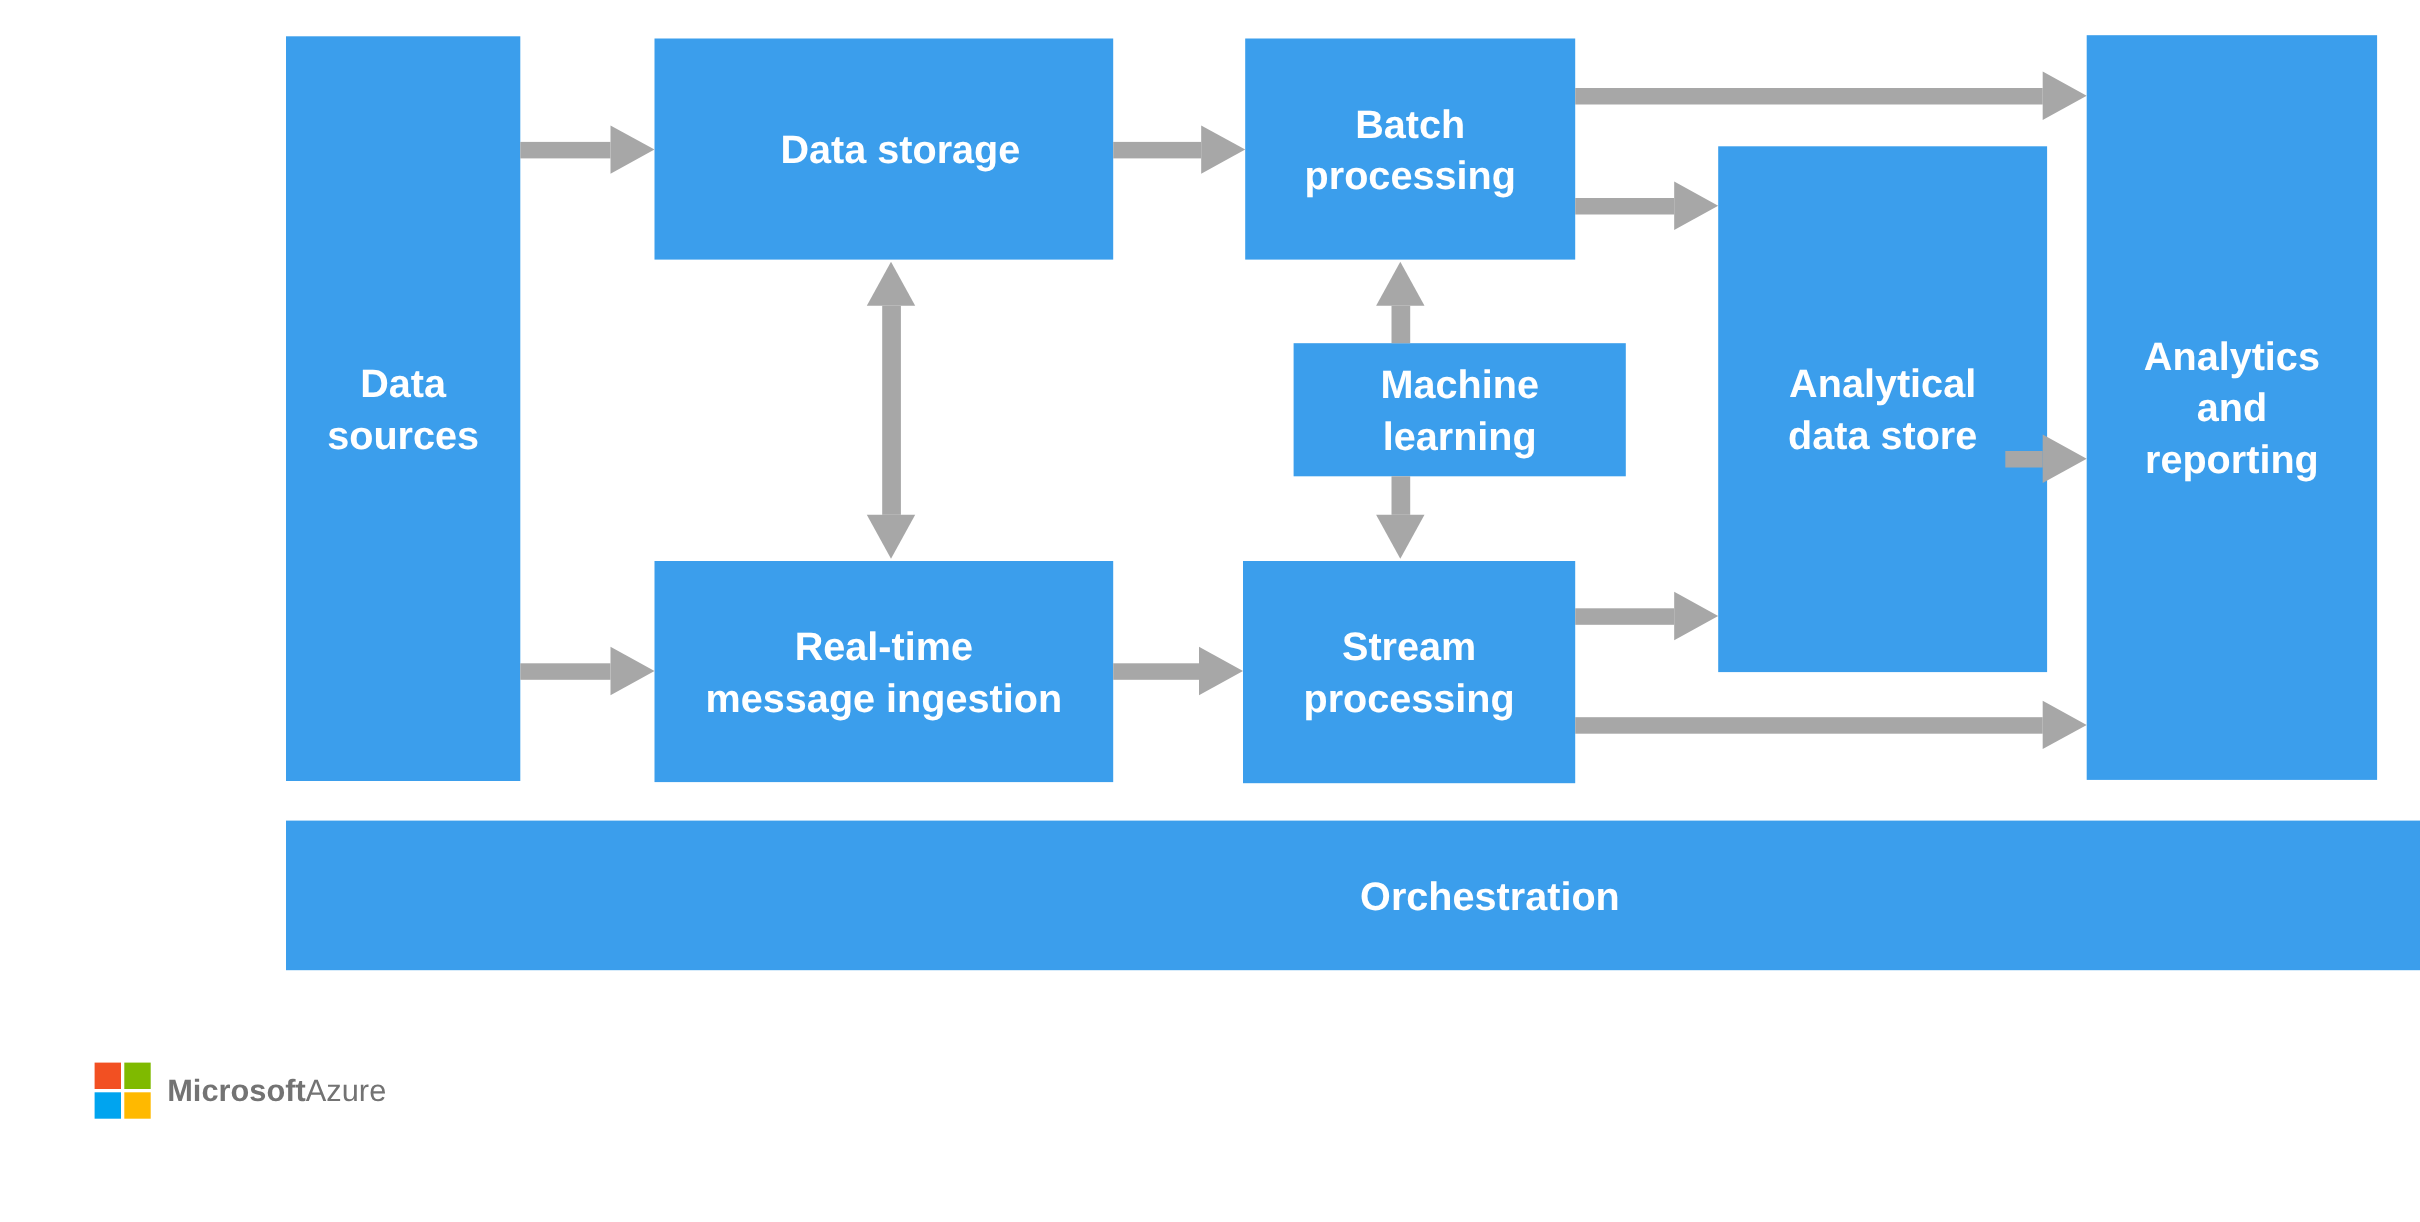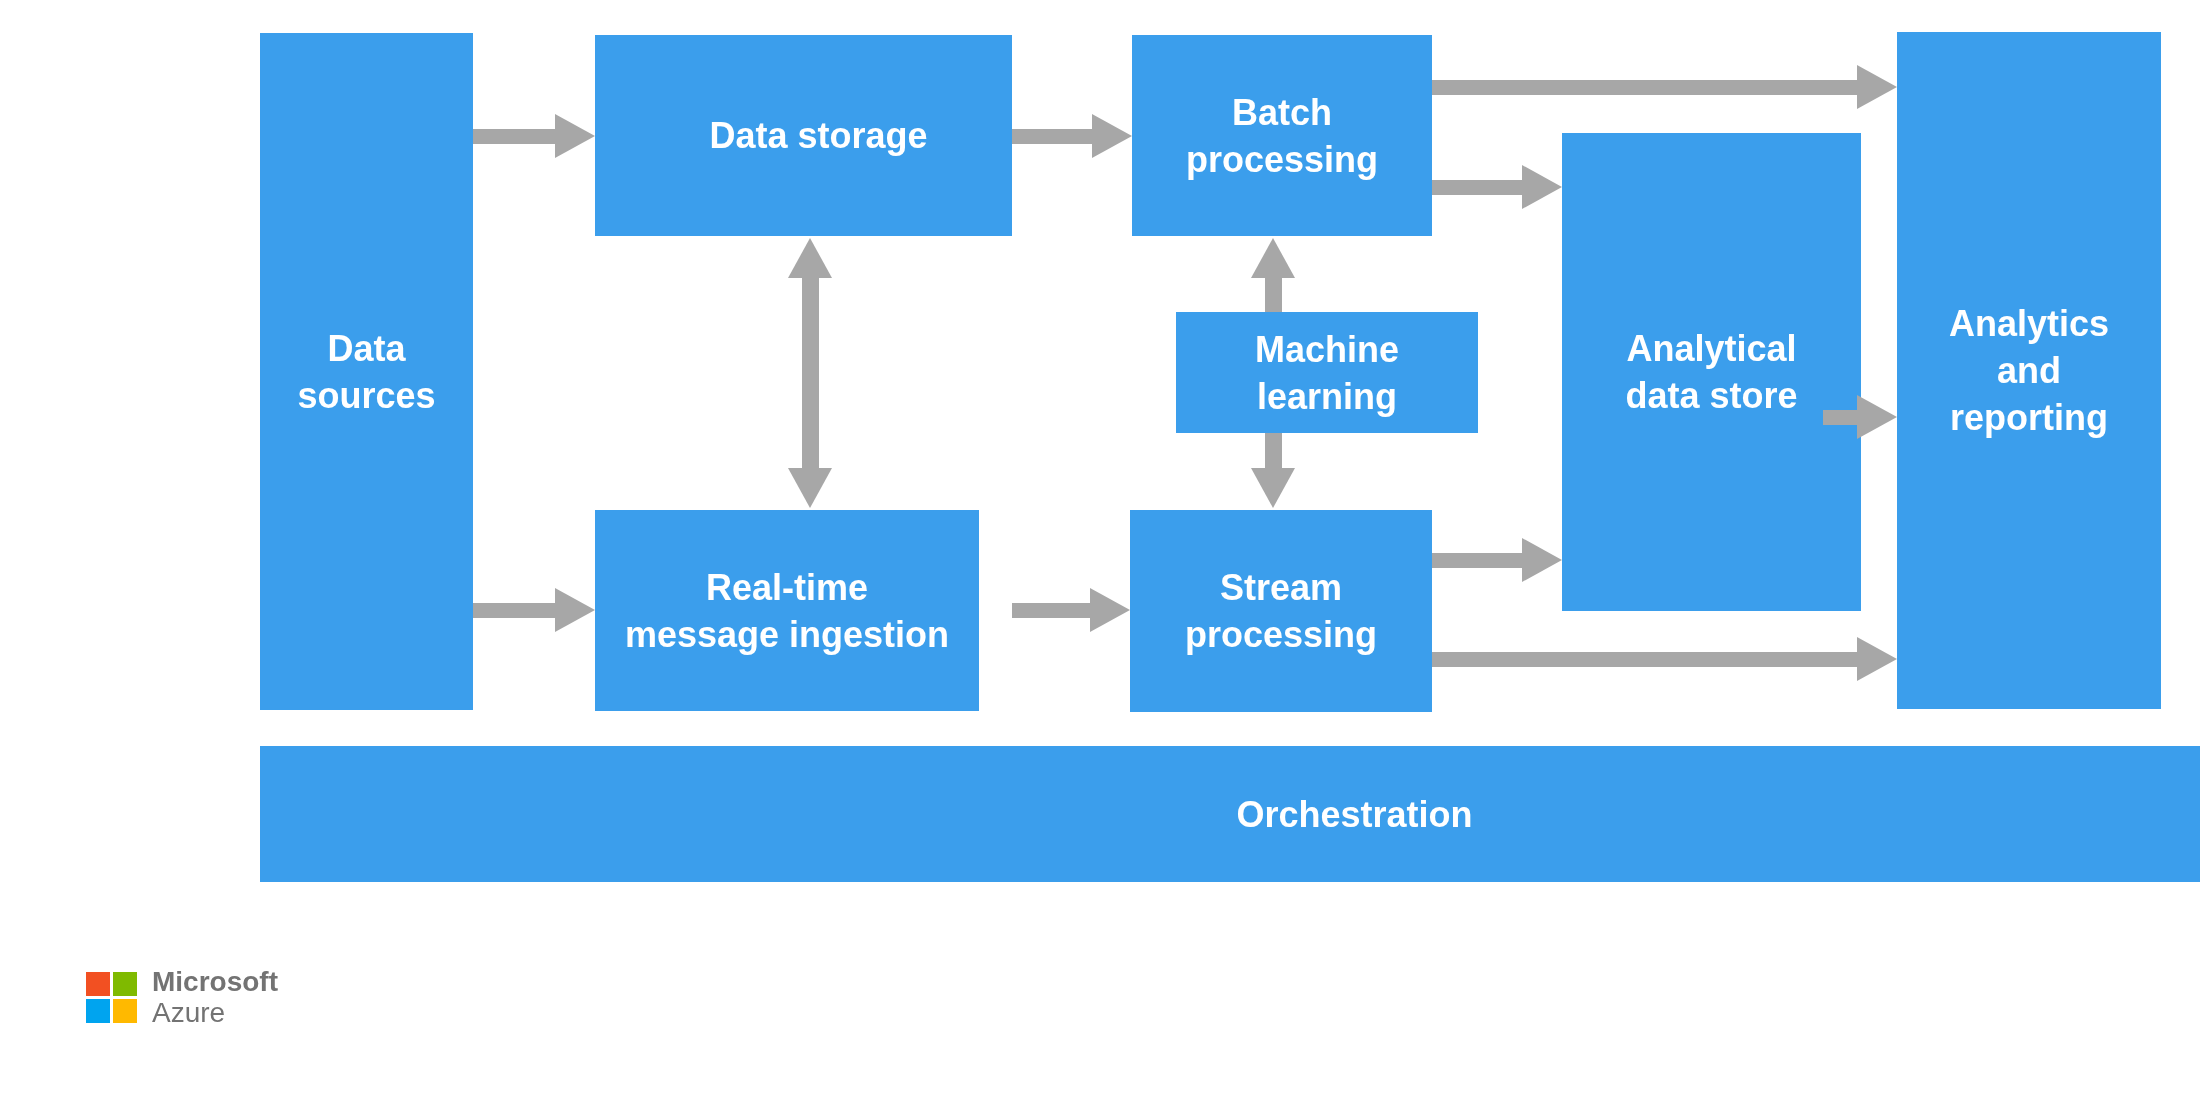--- a/index.html
+++ b/index.html
@@ -21,21 +21,21 @@
     color:#ffffff;
     display:flex;align-items:center;justify-content:center;
     text-align:center;
     font-size:36px;font-weight:700;line-height:47px;
   }
   .node .label{display:block;}
   .node .ln{display:block;}
 
   #n-data-sources{left:260px;top:33px;width:213px;height:677px;}
   #n-data-storage{left:595px;top:35px;width:417px;height:201px;padding-left:30px;}
-  #n-rtmi{left:595px;top:510px;width:384px;height:201px;}
+  #n-rtmi{left:595px;top:510px;width:417px;height:201px;}
   #n-batch{left:1132px;top:35px;width:300px;height:201px;}
   #n-ml{left:1132px;top:312px;width:302px;height:121px;margin-left:44px;}
   #n-stream{left:1130px;top:510px;width:302px;height:202px;align-items:center;}
   #n-ads{left:1562px;top:133px;width:299px;height:478px;}
   #n-ar{left:1897px;top:32px;width:264px;height:677px;}
   #n-orch{left:260px;top:746px;width:2189px;height:136px;}
 
   
   .harrow{position:absolute;height:44px;display:flex;align-items:center;}
   .harrow .shaft{flex:1;height:15px;background:var(--arrow-gray);}
@@ -62,21 +62,21 @@
   #a-ml-stream{left:1251px;top:433px;height:75px;}
 
   
   .logo{position:absolute;left:86px;top:966px;display:flex;align-items:center;gap:15px;}
   .squares{display:grid;grid-template-columns:24px 24px;grid-template-rows:24px 24px;gap:3px;}
   .sq{width:24px;height:24px;}
   .sq-red{background:var(--ms-red);}
   .sq-green{background:var(--ms-green);}
   .sq-blue{background:var(--ms-blue);}
   .sq-yellow{background:var(--ms-yellow);}
-  .logo-text{display:flex;flex-direction:column;font-size:28px;line-height:31px;color:var(--logo-gray);}
+  .logo-text{display:flex;flex-direction:row;font-size:28px;line-height:31px;color:var(--logo-gray);}
   .logo-brand{font-weight:700;}
   .logo-product{font-weight:400;}
 </style>
 </head>
 <body>
 
 <div class="canvas">
 
   <div class="node" id="n-data-sources">
     <div class="label">

